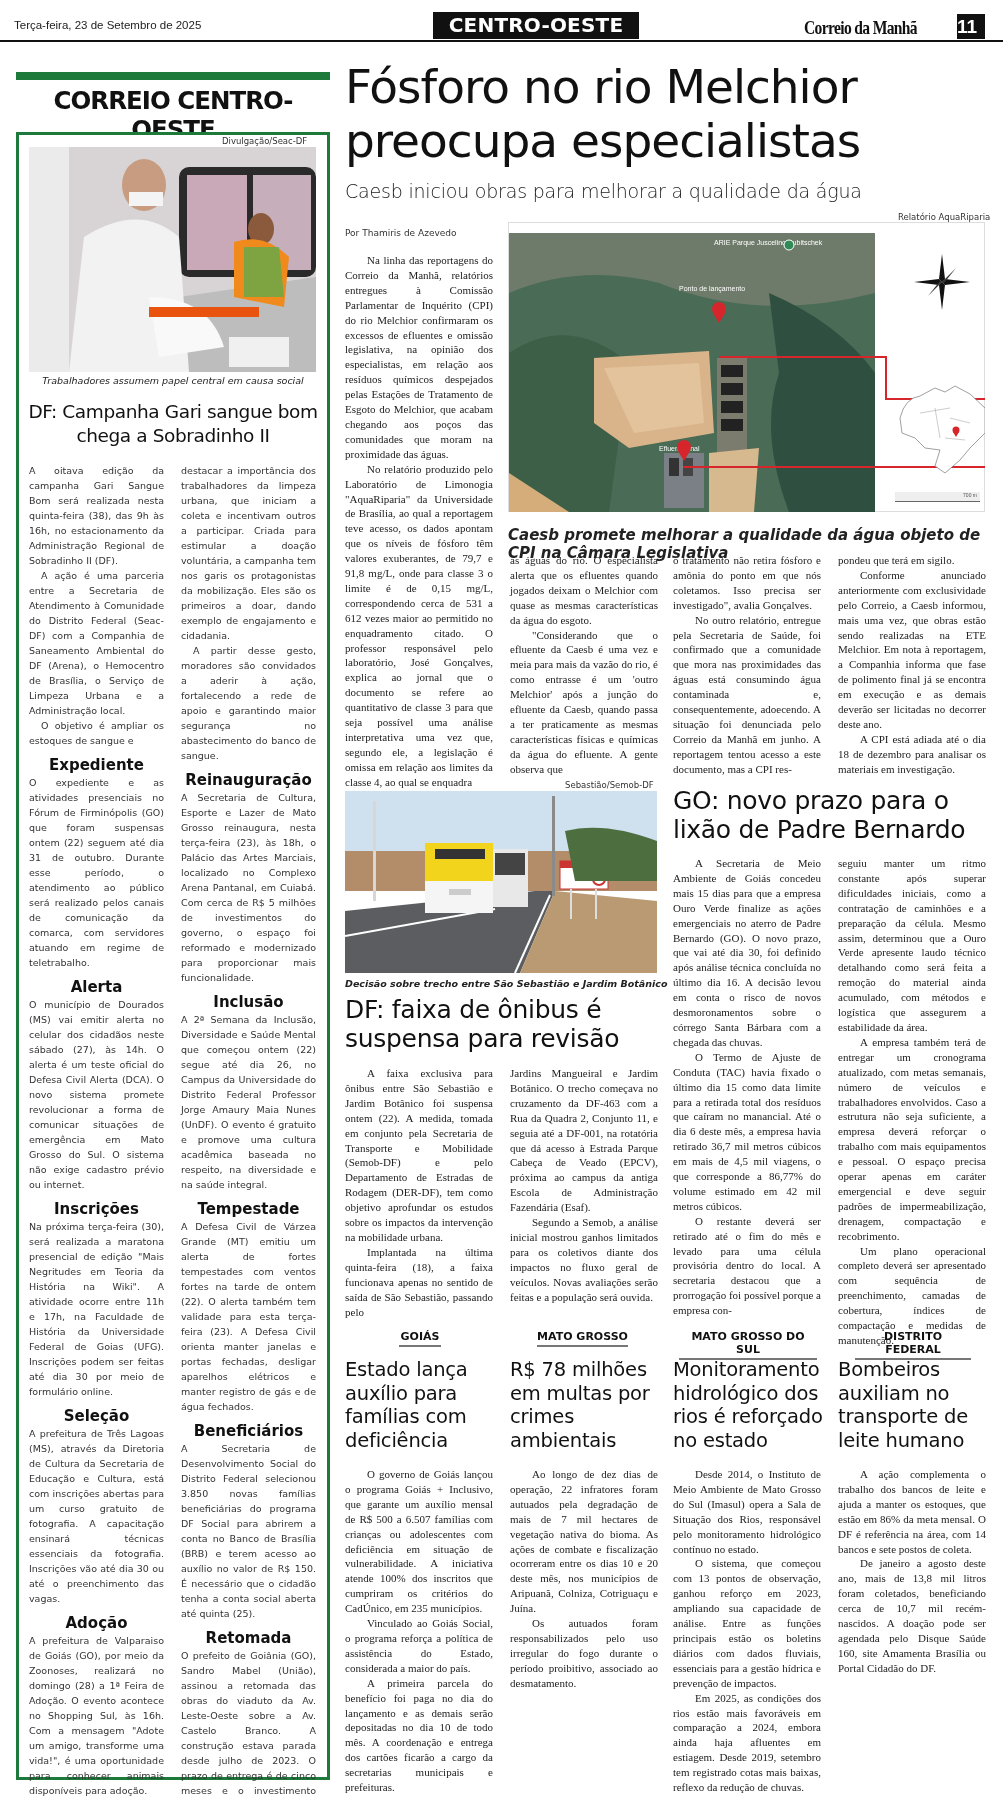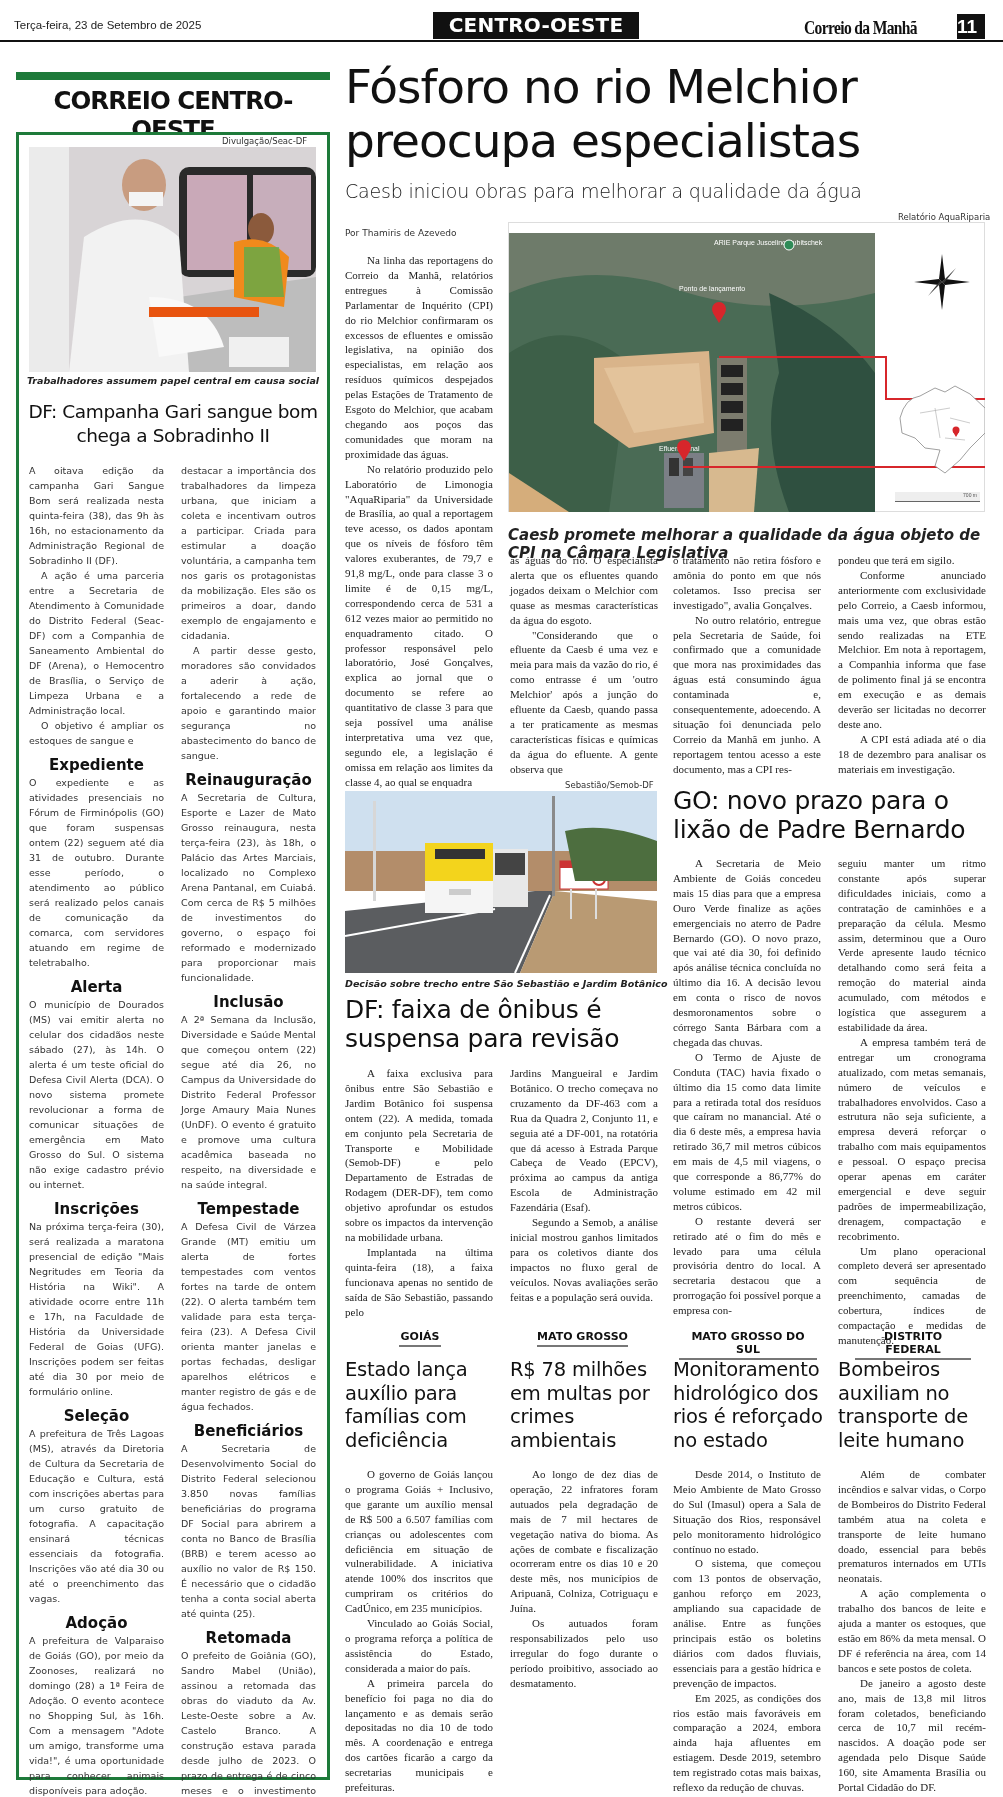--- a/index.html
+++ b/index.html
@@ -13,21 +13,21 @@
 #hdr-brand{left:804px;top:17px;font-family:"Liberation Serif",serif;font-size:19px;font-weight:bold;color:#111;letter-spacing:-0.8px;transform:scaleX(0.82);transform-origin:left}
 #hdr-page{left:957px;top:14px;width:28px;height:25px;background:#111;color:#fff;font-family:"Liberation Sans",sans-serif;font-weight:bold;font-size:19px;text-align:left;line-height:25px}
 #hdr-rule{left:0;top:40px;width:1003px;height:2px;background:#111}
 
 
 #side-topbar{left:16px;top:72px;width:314px;height:8px;background:#1e7a3a}
 #side-title{left:16px;top:86px;width:314px;font-family:"DejaVu Sans",sans-serif;font-size:24.5px;font-weight:bold;text-align:center;letter-spacing:-1px;color:#111}
 #side-box{left:16px;top:132px;width:314px;height:1648px;border:3px solid #1e7a3a;background:#fff}
 #side-credit{left:222px;top:136px;font-size:8.5px;font-family:"DejaVu Sans",sans-serif;color:#333}
 #side-photo{left:29px;top:147px;width:287px;height:225px;overflow:hidden}
-#side-caption{left:20px;top:375px;width:306px;text-align:center;font-size:9.5px;font-style:italic;font-weight:bold;font-family:"DejaVu Sans",sans-serif;color:#222}
+#side-caption{left:20px;top:375px;width:306px;text-align:center;font-size:9.5px;font-style:italic;font-weight:normal;font-family:"DejaVu Sans",sans-serif;color:#222}
 #side-headline{left:28px;top:400px;width:290px;text-align:center;font-family:"DejaVu Sans",sans-serif;font-size:18.5px;line-height:24px;color:#111;letter-spacing:-0.4px}
 .side-col{position:absolute;width:135px;font-family:"DejaVu Sans",sans-serif;font-size:9.5px;line-height:15px;color:#333;text-align:justify;hyphens:manual}
 .side-col p{text-indent:12px}
 .side-col p.noind{text-indent:0}
 .brief-h{font-family:"DejaVu Sans",sans-serif;font-size:15px;font-weight:bold;text-align:center;color:#111;margin:10px 0 2px}
 .brief-t{font-family:"DejaVu Sans",sans-serif;font-size:9.5px;line-height:15px;color:#333;text-align:justify}
 
 
 #main-h1{left:345px;top:60px;width:650px;font-family:"DejaVu Sans",sans-serif;font-size:47px;line-height:54px;font-weight:500;color:#111;letter-spacing:-1px}
 #main-sub{left:345px;top:180px;width:650px;font-family:"DejaVu Sans",sans-serif;font-size:19px;font-weight:300;color:#222;letter-spacing:-0.2px}
@@ -296,16 +296,15 @@
 <div class="reg-h" style="left:673px;top:1358px;width:155px">Monitoramento hidrológico dos rios é reforçado no estado</div>
 <div class="body-col" style="left:673px;top:1467px;width:148px">
   <p>Desde 2014, o Instituto de Meio Ambiente de Mato Grosso do Sul (Imasul) opera a Sala de Situação dos Rios, responsável pelo monitoramento hidrológico contínuo no estado.</p>
   <p>O sistema, que começou com 13 pontos de observação, ganhou reforço em 2023, ampliando sua capacidade de análise. Entre as funções principais estão os boletins diários com dados fluviais, essenciais para a gestão hídrica e prevenção de impactos.</p>
   <p>Em 2025, as condições dos rios estão mais favoráveis em comparação a 2024, embora ainda haja afluentes em estiagem. Desde 2019, setembro tem registrado cotas mais baixas, reflexo da redução de chuvas.</p>
 </div>
 
 <div class="reg-tag" style="left:855px;top:1330px;width:116px">DISTRITO FEDERAL</div>
 <div class="reg-h" style="left:838px;top:1358px;width:155px">Bombeiros auxiliam no transporte de leite humano</div>
 <div class="body-col" style="left:838px;top:1467px;width:148px">
-  <p>Além de combater incêndios e salvar vidas, o Corpo de Bombeiros do Distrito Federal também atua na coleta e transporte de leite humano doado, essencial para bebês prematuros internados em UTIs neonatais.</p>
   <p>A ação complementa o trabalho dos bancos de leite e ajuda a manter os estoques, que estão em 86% da meta mensal. O DF é referência na área, com 14 bancos e sete postos de coleta.</p>
   <p>De janeiro a agosto deste ano, mais de 13,8 mil litros foram coletados, beneficiando cerca de 10,7 mil recém-nascidos. A doação pode ser agendada pelo Disque Saúde 160, site Amamenta Brasília ou Portal Cidadão do DF.</p>
 </div>
 
 </body></html>

